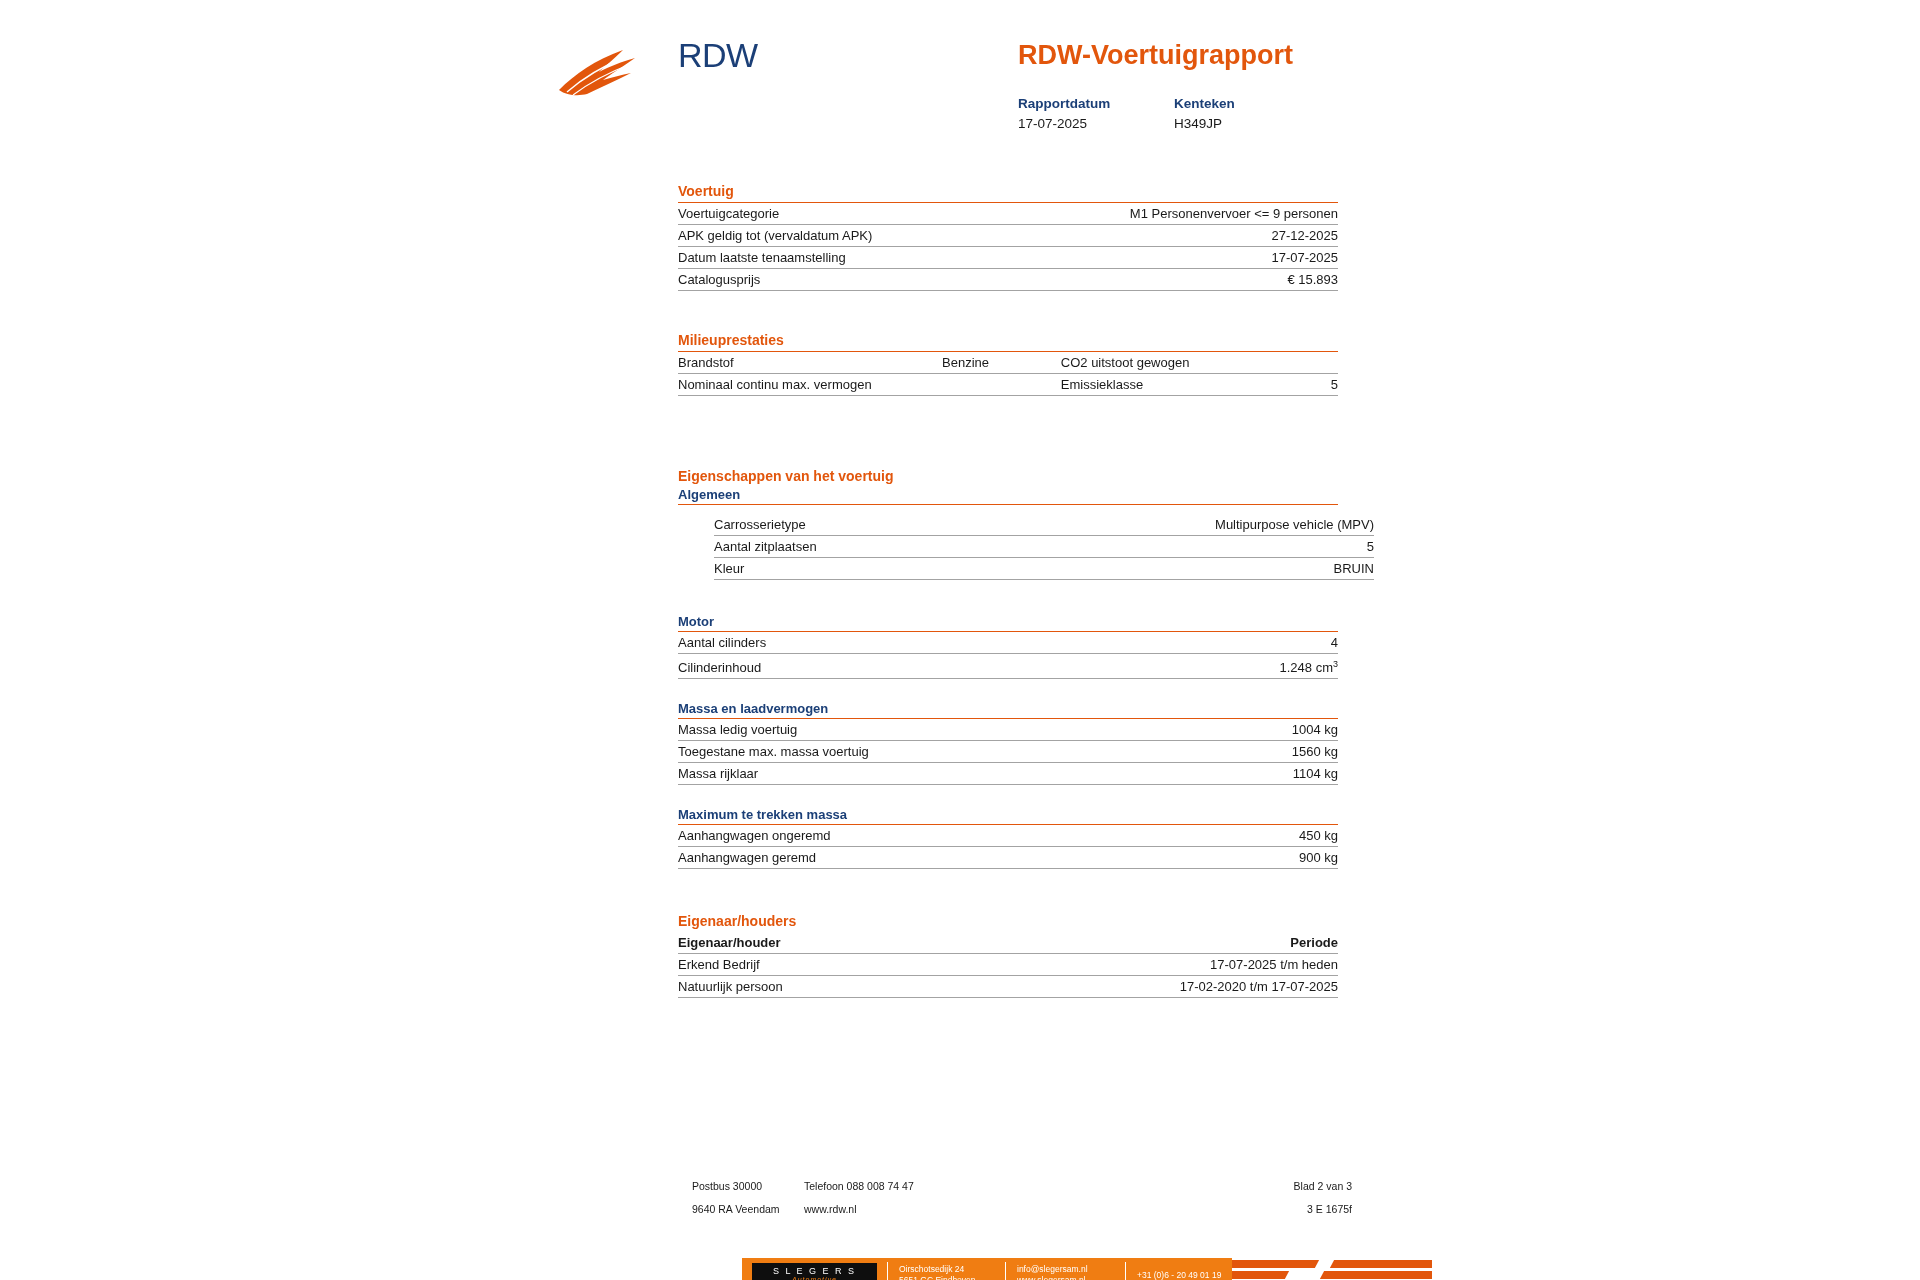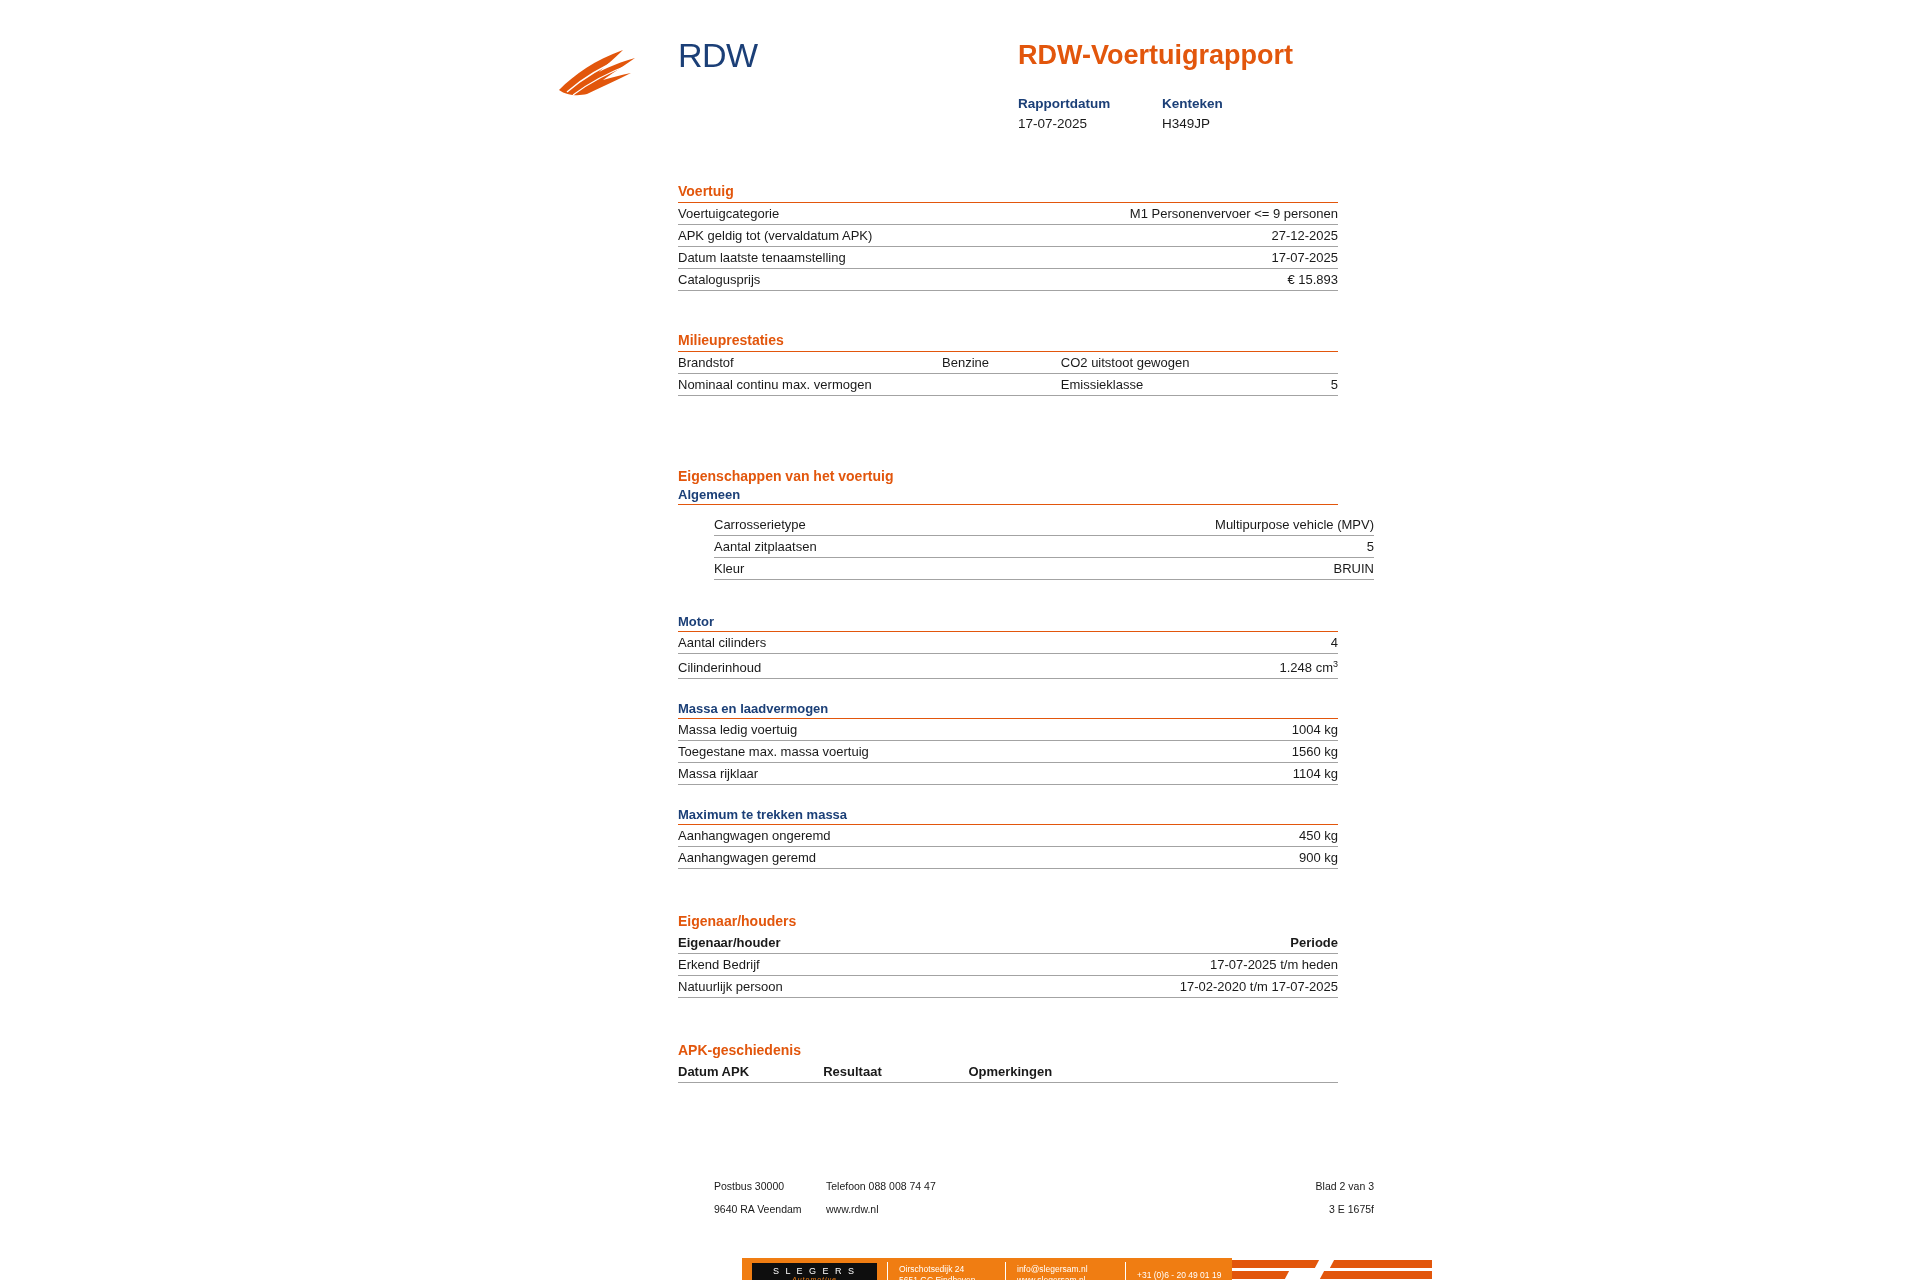--- a/index.html
+++ b/index.html
@@ -55,21 +55,21 @@
     color: #e2560c;
   }
   .meta {
     position: absolute;
     left: 1018px;
     top: 96px;
     font-size: 13.5px;
   }
   .meta-col { position: absolute; top: 0; }
   .meta-col.c1 { left: 0; }
-  .meta-col.c2 { left: 144px; }
+  .meta-col.c2 { left: 156px; }
   .meta-label {
     font-weight: bold;
     color: #1b3f77;
     font-size: 13.5px;
     margin-bottom: 5px;
     white-space: nowrap;
   }
   .meta-value {
     color: #1a1a1a;
     font-size: 13.5px;
@@ -130,21 +130,21 @@
     font-weight: bold;
     color: #1b3f77;
     border-bottom: 1.5px solid #e2560c;
     font-size: 13px;
     padding-bottom: 2px;
   }
 
   
   .footer {
     position: absolute;
-    left: 714px;
+    left: 692px;
     top: 1180px;
     width: 660px;
     font-size: 10.5px;
     color: #1a1a1a;
   }
   .footer-row { position: relative; height: 23px; }
   .f-c1 { position: absolute; left: 0; }
   .f-c2 { position: absolute; left: 112px; }
   .f-c3 { position: absolute; right: 0; text-align: right; }
 
@@ -368,32 +368,20 @@
           <td class="val-right">17-07-2025 t/m heden</td>
         </tr>
         <tr>
           <td class="label">Natuurlijk persoon</td>
           <td class="val-right">17-02-2020 t/m 17-07-2025</td>
         </tr>
       </tbody>
         </table>
     </div>
 
-    <div class="section" style="margin-top:44px;">
-      <div class="section-title" style="border-bottom:none; padding-bottom:1px;">APK-geschiedenis</div>
-      <table class="rows" style="margin-top:2px;">
-        <tbody>
-            <tr class="apk-head">
-          <td style="width:22%">Datum APK</td>
-          <td style="width:22%">Resultaat</td>
-          <td style="width:56%">Opmerkingen</td>
-        </tr>
-      </tbody>
-        </table>
-    </div>
 
   </div>
 
   <div class="footer">
     <div class="footer-row">
       <span class="f-c1">Postbus 30000</span>
       <span class="f-c2">Telefoon 088 008 74 47</span>
       <span class="f-c3">Blad 2 van 3</span>
     </div>
     <div class="footer-row">

